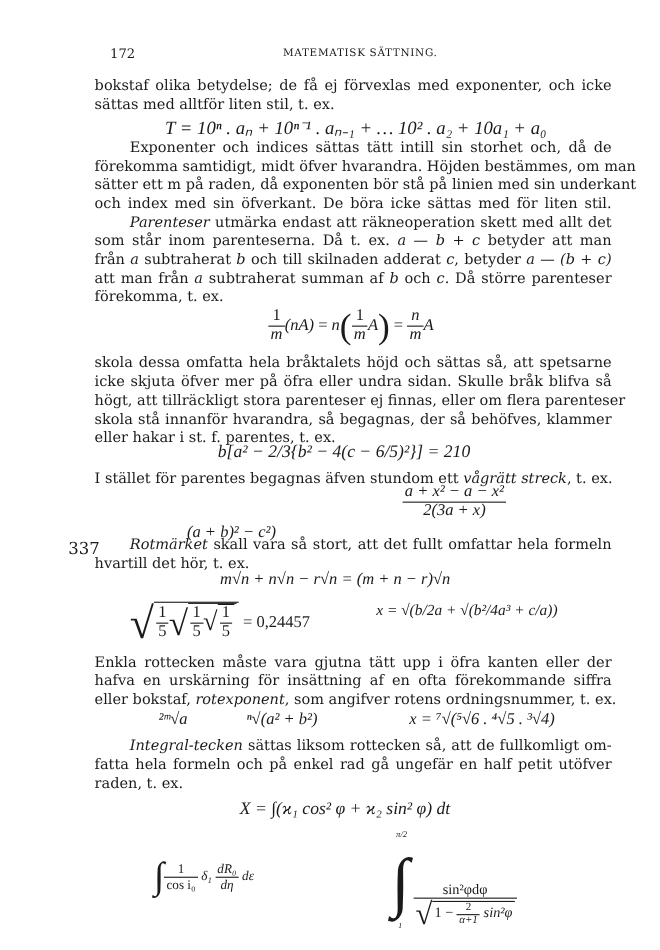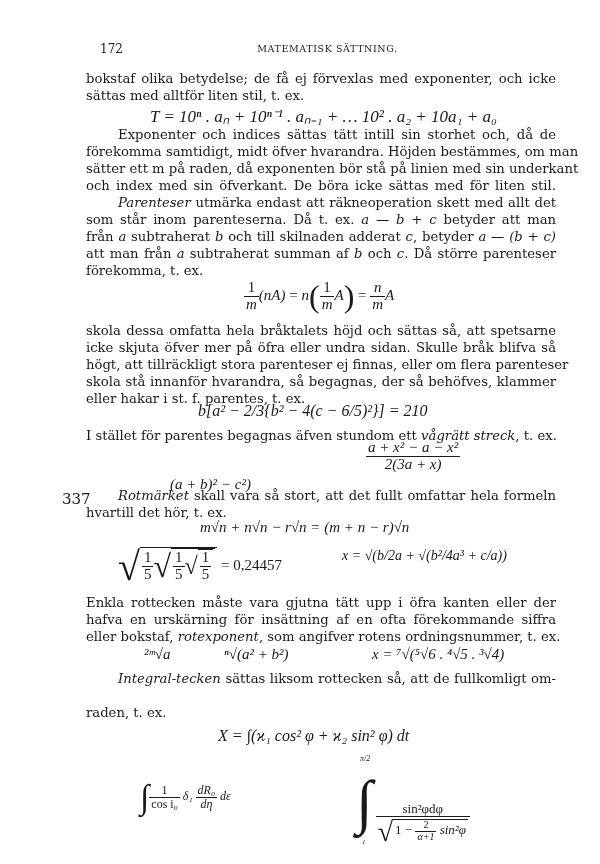--- a/index.html
+++ b/index.html
@@ -96,20 +96,21 @@
 
   <div class="line" style="top:594px">Enkla rottecken måste vara gjutna tätt upp i öfra kanten eller der</div>
   <div class="line" style="top:611px">hafva en urskärning för insättning af en ofta förekommande siffra</div>
   <div class="line" style="top:628px"><span>eller bokstaf, </span><span class="it">rotexponent</span><span>, som angifver rotens ordningsnummer, t. ex.</span></div>
 
   <div class="formula" style="top:646px;left:144px;font-size:15px;"><span>²ᵐ√a</span></div>
   <div class="formula" style="top:646px;left:224px;font-size:15px;"><span>ⁿ√(a² + b²)</span></div>
   <div class="formula" style="top:646px;left:372px;font-size:15px;font-style:italic;"><span>x = ⁷√(⁵√6 . ⁴√5 . ³√4)</span></div>
 
   <div class="line indent" style="top:670px"><span class="it">Integral-tecken</span><span> sättas liksom rottecken så, att de fullkomligt om-</span></div>
+  <div class="line" style="top:687px">fatta hela formeln och på enkel rad gå ungefär en half petit utöfver</div>
   <div class="line last" style="top:704px">raden, t. ex.</div>
 
   <div class="formula" style="top:727px;left:218px;font-size:16px;">
     <span>X = ∫(ϰ₁ cos² φ + ϰ₂ sin² φ) dt</span>
   </div>
 
   <div class="formula" style="top:778px;left:140px;font-size:12px;">
     <span class="bigint">∫</span><span class="frac"><span class="num up">1</span><span class="den up">cos i₀</span></span>
     <span>δ₁</span>
     <span class="frac"><span class="num">dR₀</span><span class="den">dη</span></span>

